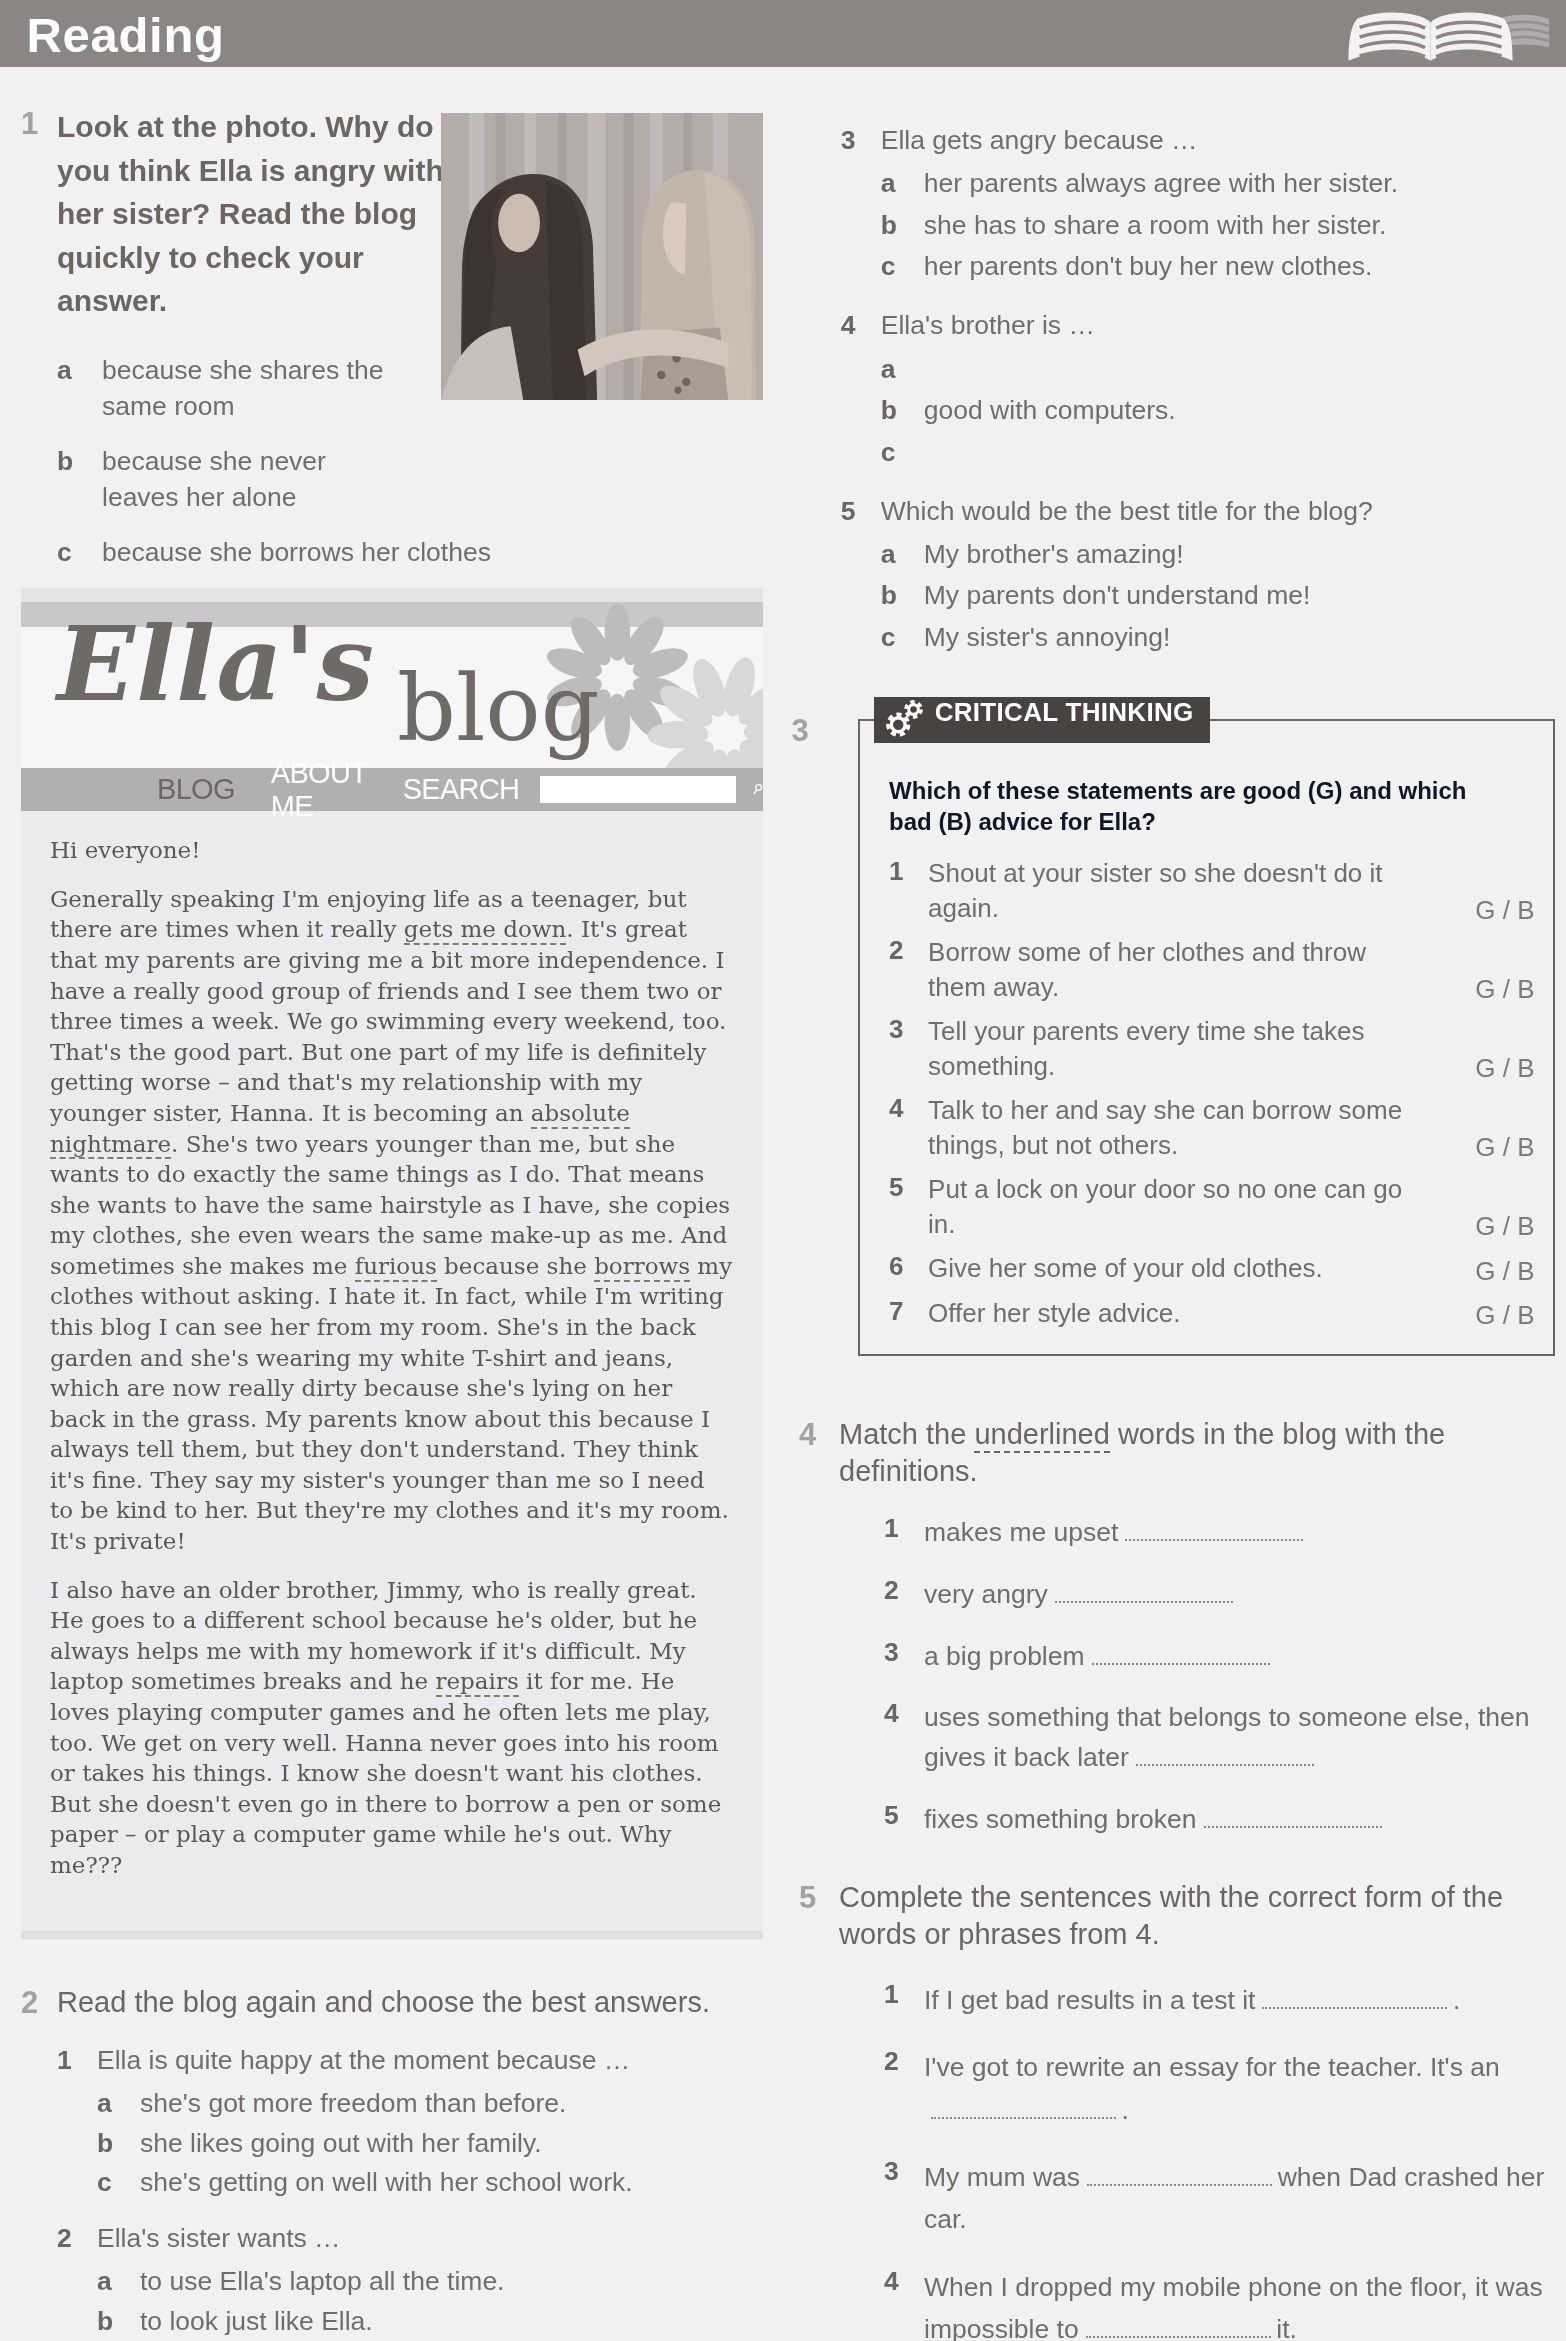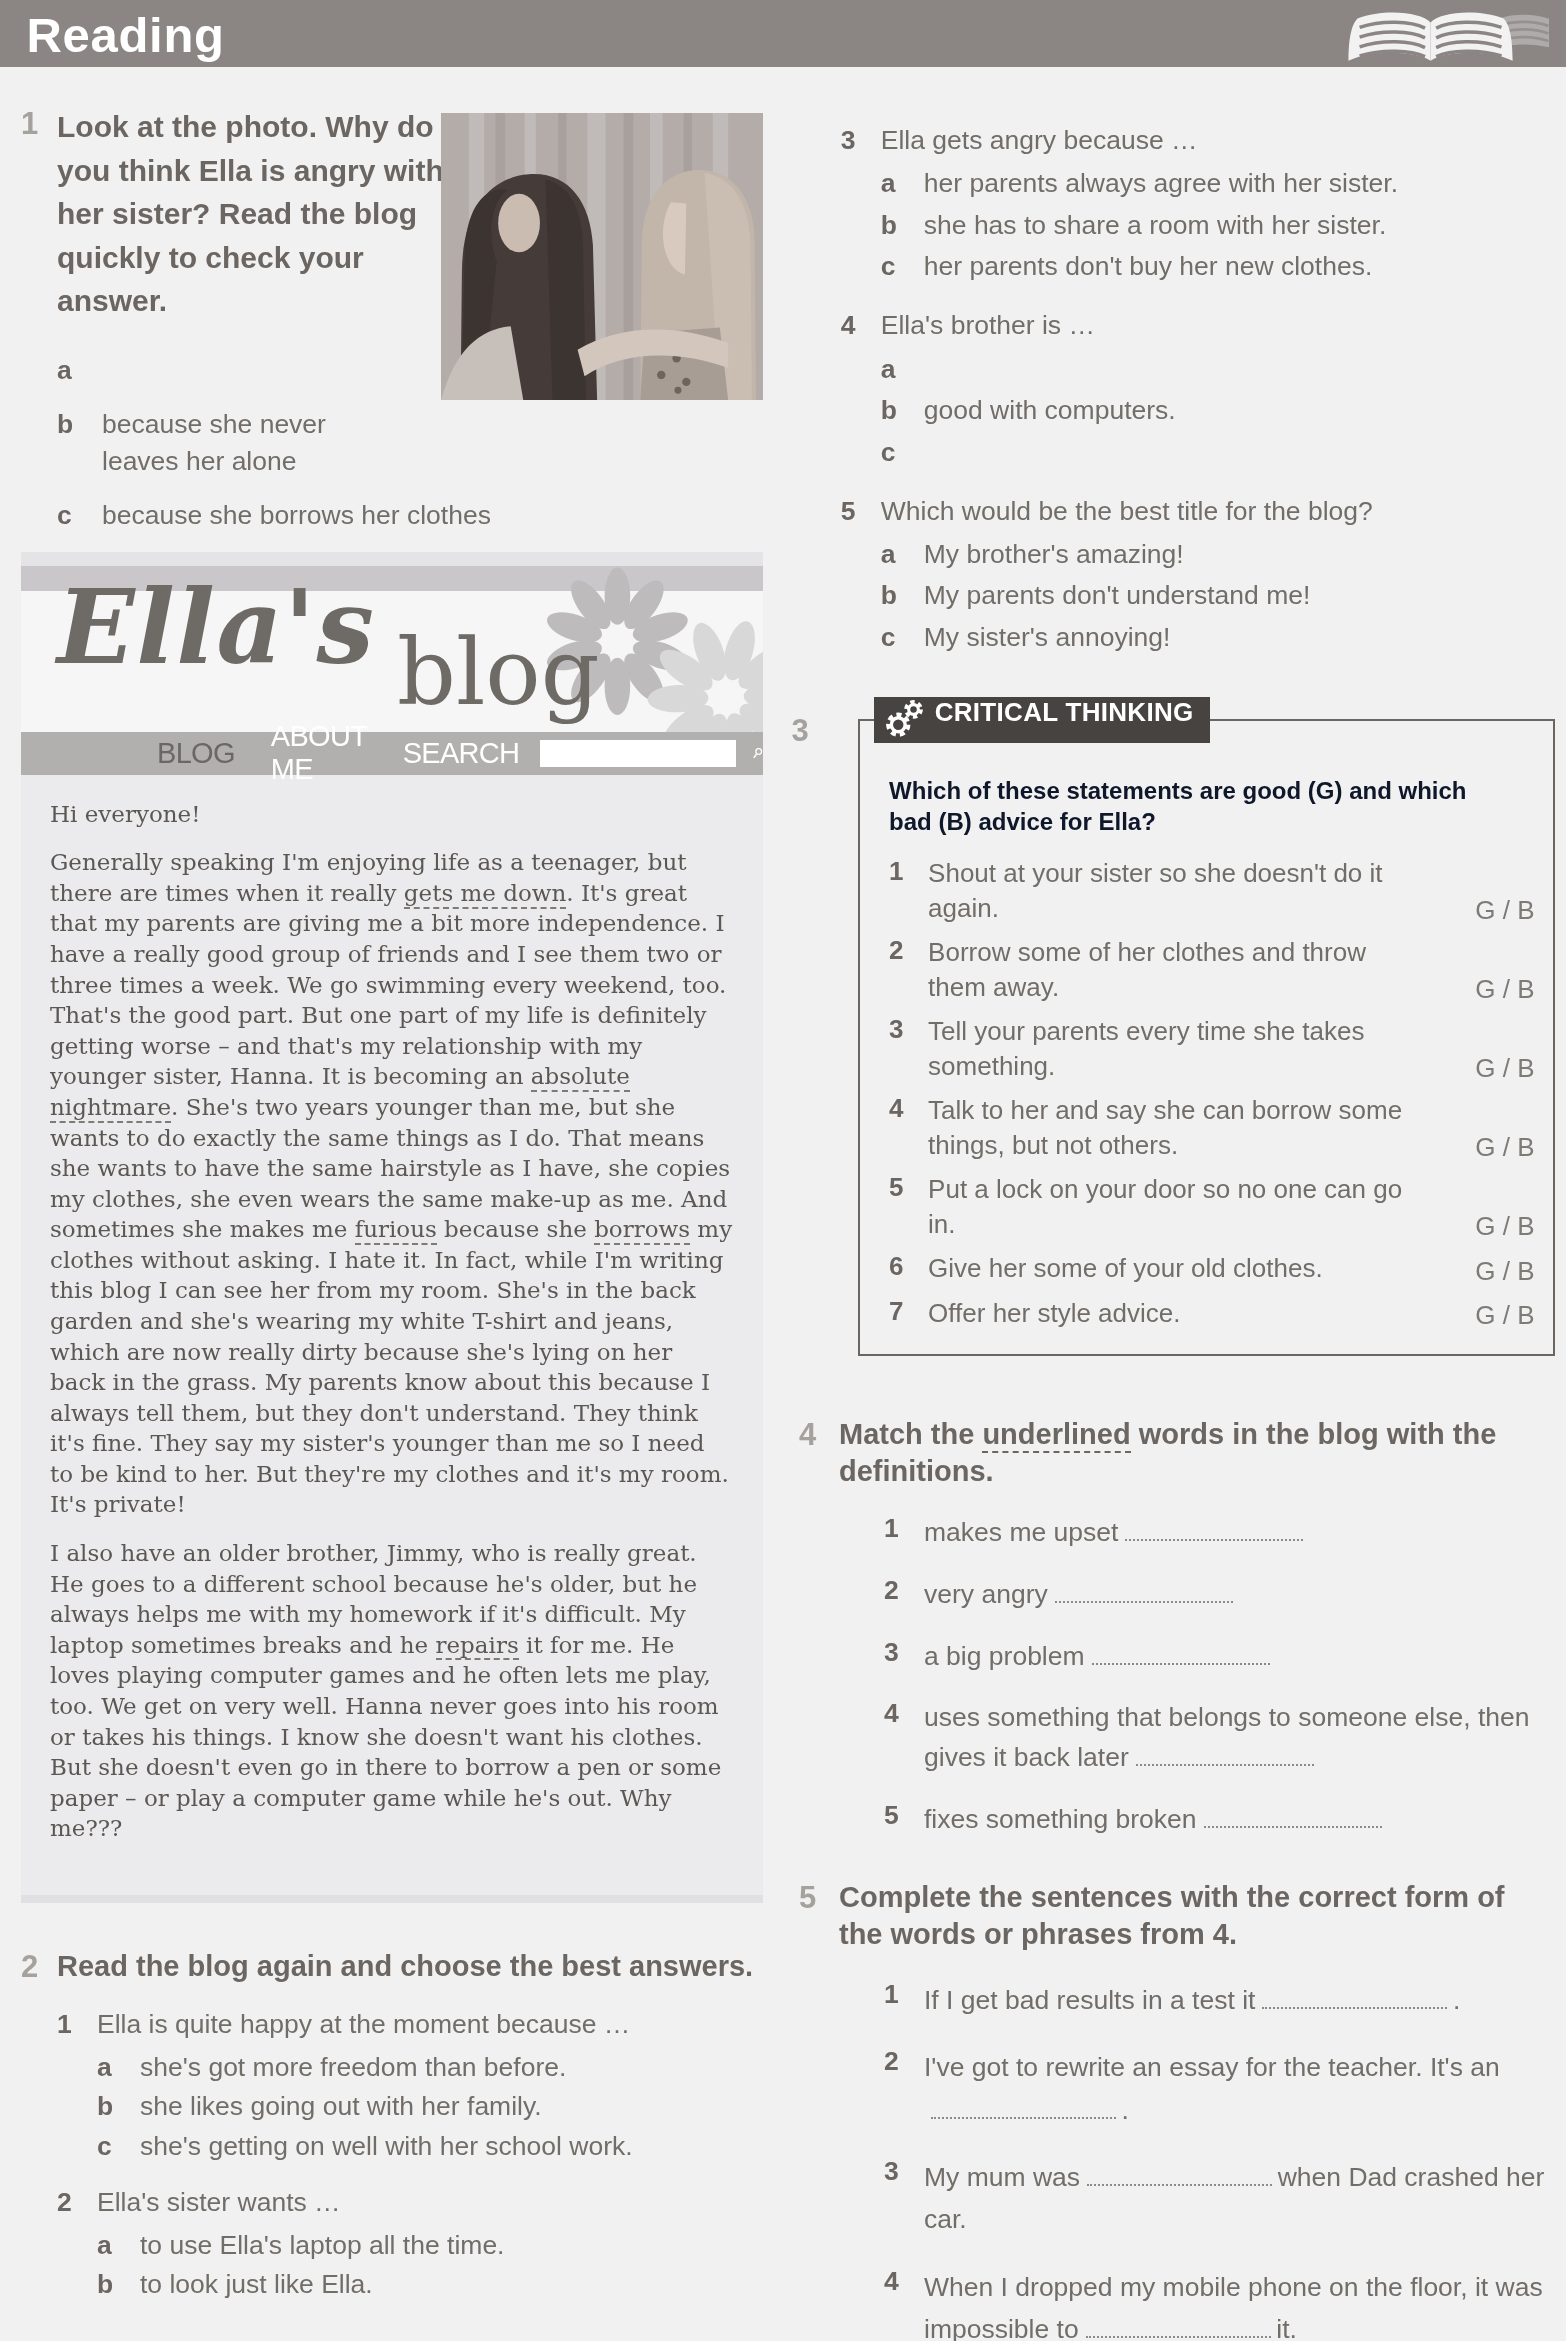--- a/index.html
+++ b/index.html
@@ -47,21 +47,21 @@
   .search-input{margin-left:21px;width:192px;height:25px;border:none;background:#ffffff;outline:none;
        font-size:19.5px;font-family:"Liberation Sans",sans-serif;color:#6b6764;}
   .search-icon{margin-left:15.3px;width:31px;height:33px;}
 
   .blog-body{padding:24px 29px 33px 29px;font-family:"DejaVu Serif",serif;font-size:23px;
        line-height:1.33;color:#5b5753;}
   .blog-body p{margin:0 0 18px 0;}
   .u{border-bottom:2.1px dashed #7e7a76;padding-bottom:0.7px;}
 
   
-  .ex-heading{font-size:29px;font-weight:700;color:#6b6661;line-height:1.3;}
+  .ex-heading{font-size:29px;font-weight:400;color:#6b6661;line-height:1.3;}
   .q{margin-top:21px;}
   .q-line{display:flex;font-size:26.5px;color:#716d68;line-height:1.3;}
   .q-num{flex:0 0 40px;font-weight:700;color:#6b6661;}
   .q-text{flex:1;}
   .q-opts{margin-top:9.8px;}
   .q-opt{display:flex;font-size:26.5px;color:#716d68;line-height:1.28;margin-bottom:5.6px;}
   .q-opt .opt-letter{margin-left:40px;flex:0 0 43px;}
   .col-right .q{margin-left:9.8px;margin-top:24px;}
   .col-right .q-opt{margin-bottom:7.7px;}
   .col-right .q:first-child{margin-top:18px;}
@@ -161,20 +161,21 @@
             <circle cx="352" cy="386" r="6"></circle>
               <circle cx="368" cy="334" r="6"></circle>
               <circle cx="340" cy="398" r="5"></circle>
           </g>
           <path d="M196 340 C250 306 330 300 412 330 L412 366 C334 338 256 344 206 378 Z" fill="#d2c6bd"></path>
         </svg>
 
         <div class="ex1-opts">
           <div class="opt opt-narrow">
             <div class="opt-letter">a</div>
+            <div class="opt-text">because she shares the same room</div>
           </div>
           <div class="opt opt-narrow">
             <div class="opt-letter">b</div>
             <div class="opt-text">because she never leaves her alone</div>
           </div>
           <div class="opt opt-wide">
             <div class="opt-letter">c</div>
             <div class="opt-text">because she borrows her clothes</div>
           </div>
         </div>

